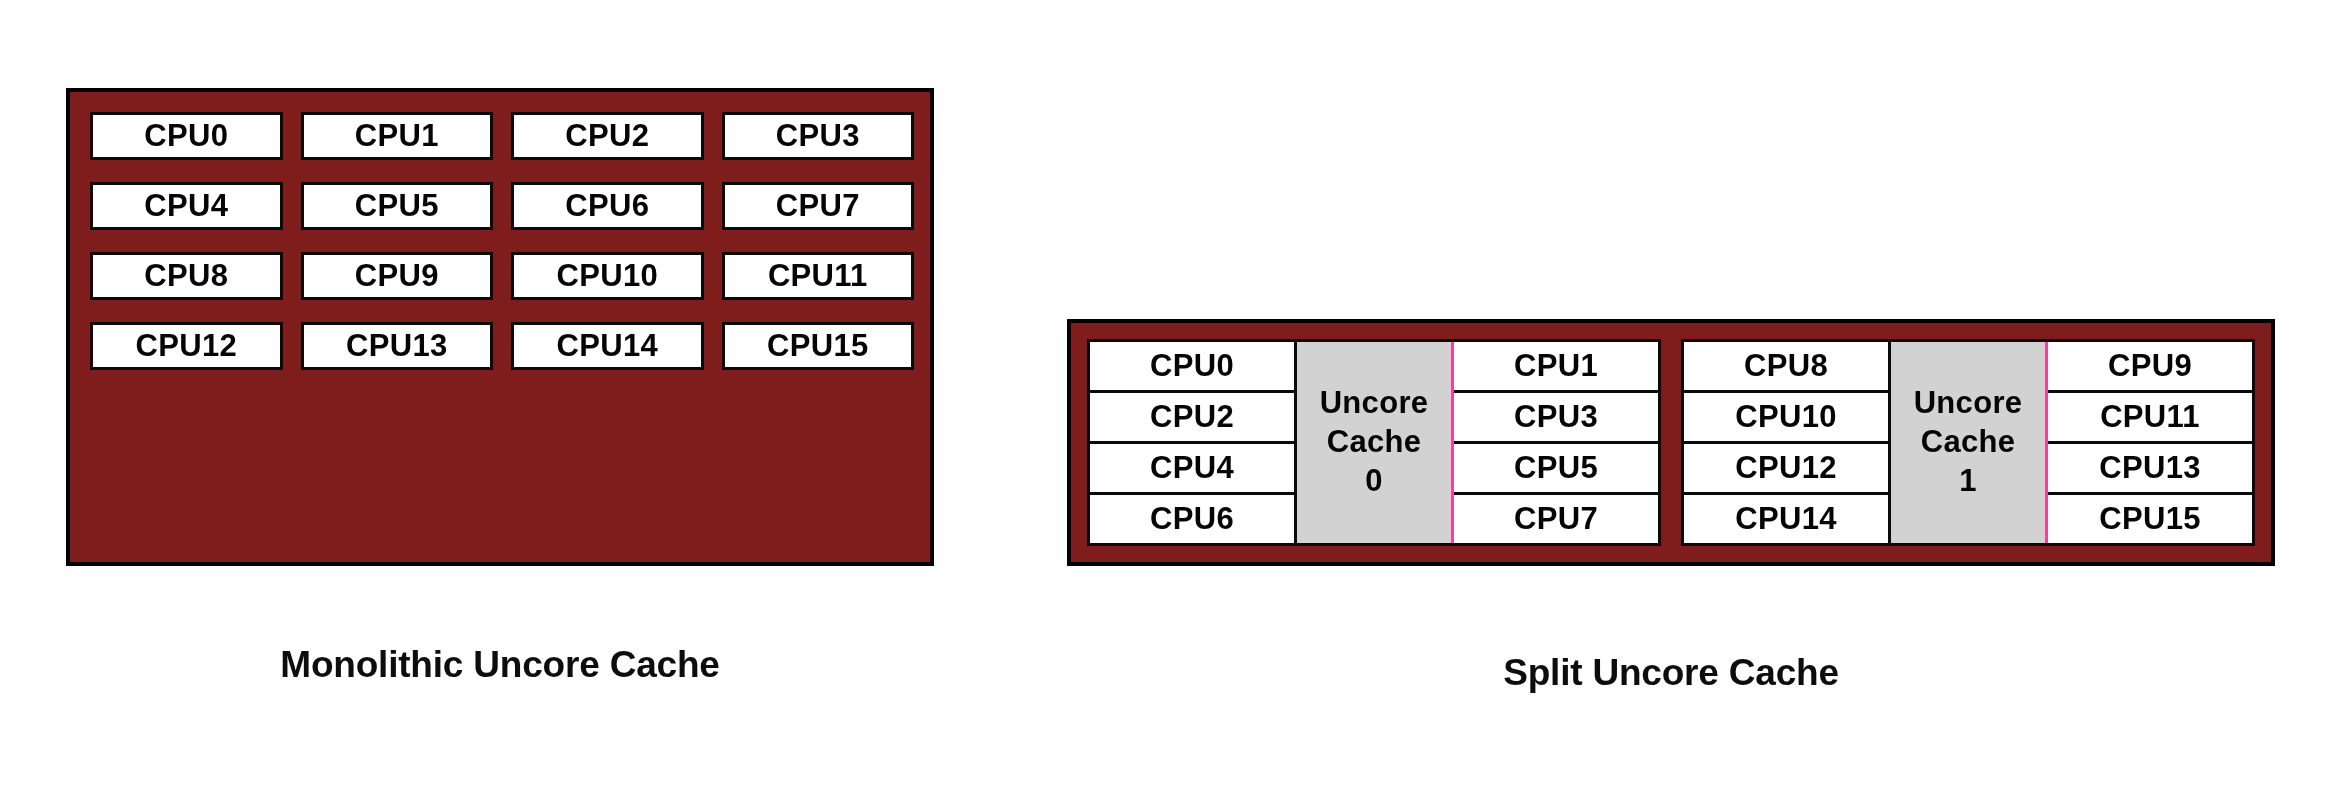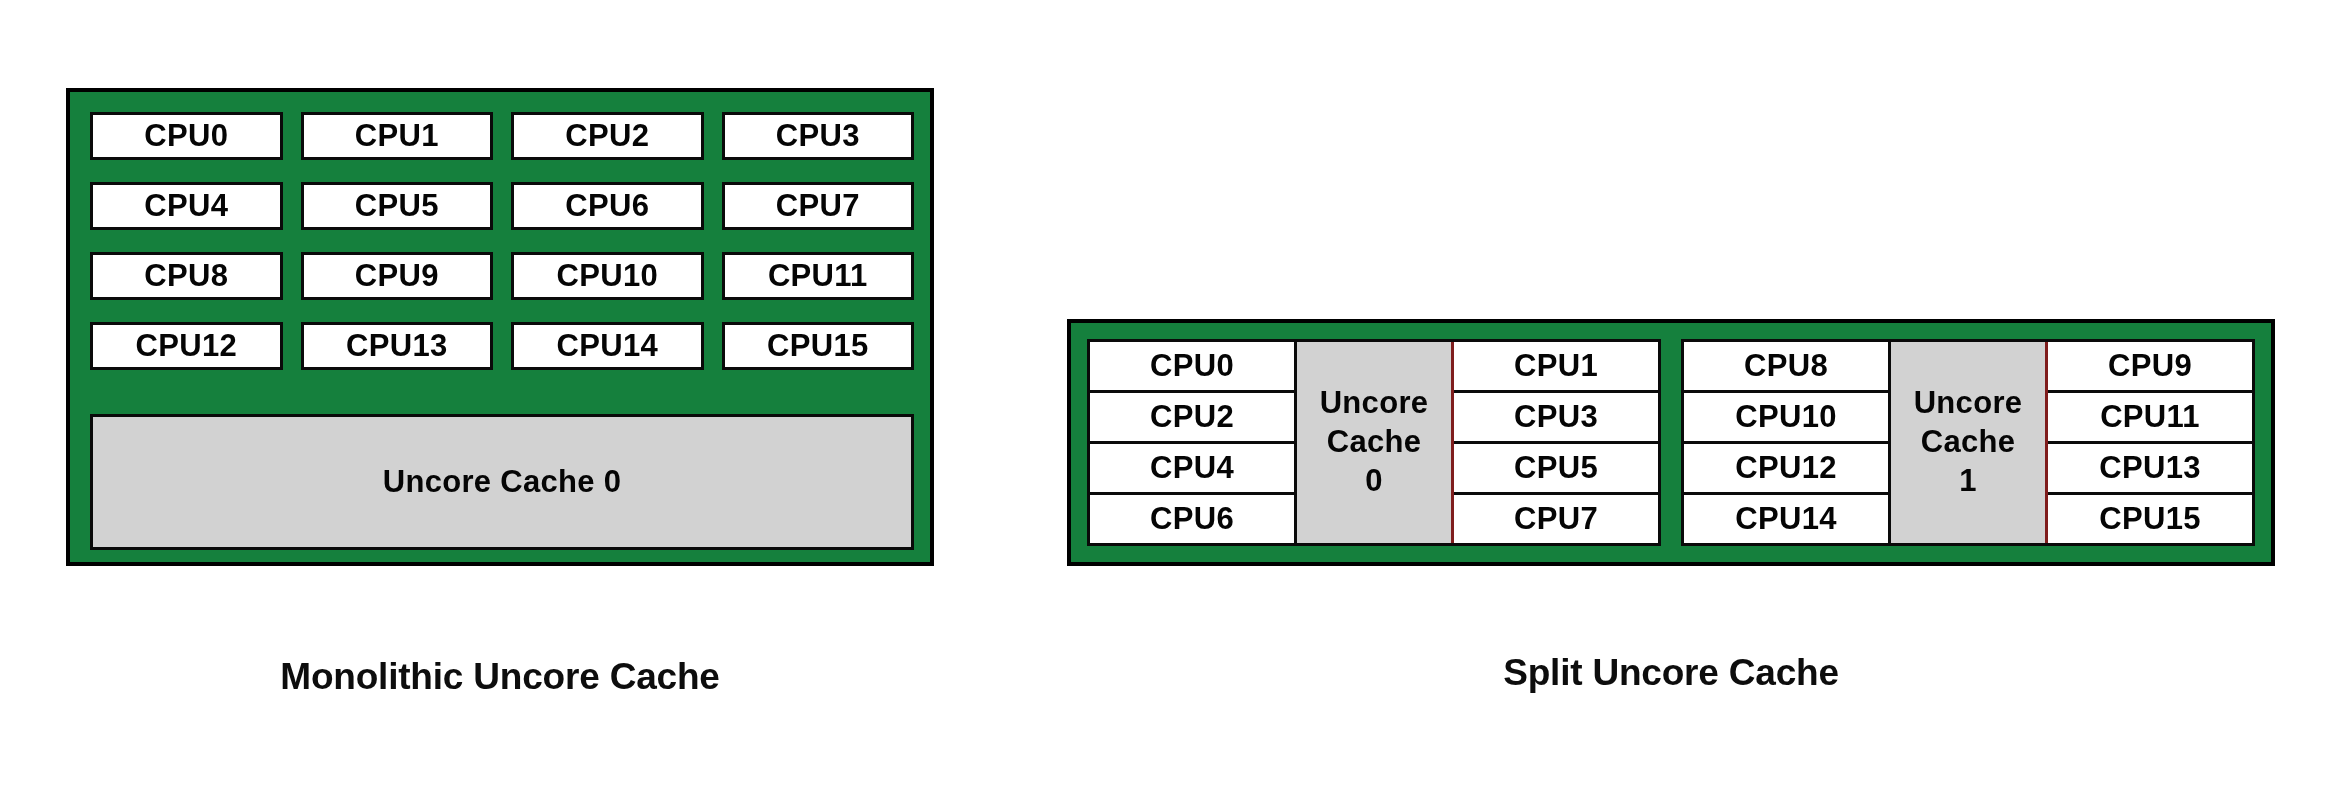--- a/index.html
+++ b/index.html
@@ -11,21 +11,21 @@
     width: 2348px;
     height: 802px;
     position: relative;
     font-family: "Liberation Sans", sans-serif;
     overflow: hidden;
   }
 
   .outer-box {
     position: absolute;
     border: 4px solid #000000;
-    background: #15803d;
+    background: #7f1d1d;
     box-sizing: border-box;
   }
 
   .caption {
     position: absolute;
     text-align: center;
     font-weight: bold;
     color: #0d0d0d;
     font-size: 37px;
     letter-spacing: -0.2px;
@@ -82,21 +82,20 @@
     font-weight: bold;
     font-size: 31px;
     color: #050505;
     letter-spacing: 0.3px;
   }
 
   #mono-caption {
     left: 66px;
     top: 644px;
     width: 868px;
-    margin-top: 12px;
   }
 
   
   #split-outer {
     left: 1067px;
     top: 319px;
     width: 1208px;
     height: 247px;
   }
 
@@ -139,21 +138,21 @@
   }
   .cpu-stack-cell:last-child {
     border-bottom: none;
   }
 
   .uncore-col {
     width: 160px;
     flex: 0 0 160px;
     background: #d2d2d2;
     border-left: 3px solid #0a0a0a;
-    border-right: 3px solid #7f1d1d;
+    border-right: 3px solid #ec4899;
     box-sizing: border-box;
     display: flex;
     flex-direction: column;
     align-items: center;
     justify-content: center;
     gap: 4px;
     font-weight: bold;
     font-size: 31px;
     color: #050505;
     line-height: 1.12;
@@ -193,21 +192,20 @@
       <div class="cpu-cell">CPU11</div>
     </div>
 
     <div class="mono-row">
       <div class="cpu-cell">CPU12</div>
       <div class="cpu-cell">CPU13</div>
       <div class="cpu-cell">CPU14</div>
       <div class="cpu-cell">CPU15</div>
     </div>
 
-    <div class="uncore-wide">Uncore Cache 0</div>
   </div>
 </div>
 
 <div class="caption" id="mono-caption">Monolithic Uncore Cache</div>
 
 <div class="outer-box" id="split-outer">
   <div class="split-inner">
 
     <div class="cluster">
       <div class="cpu-col">

